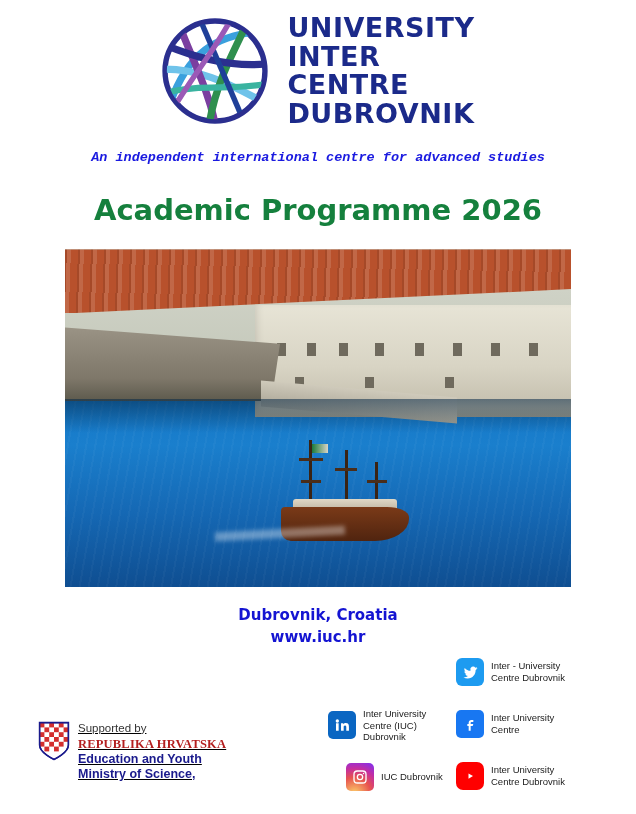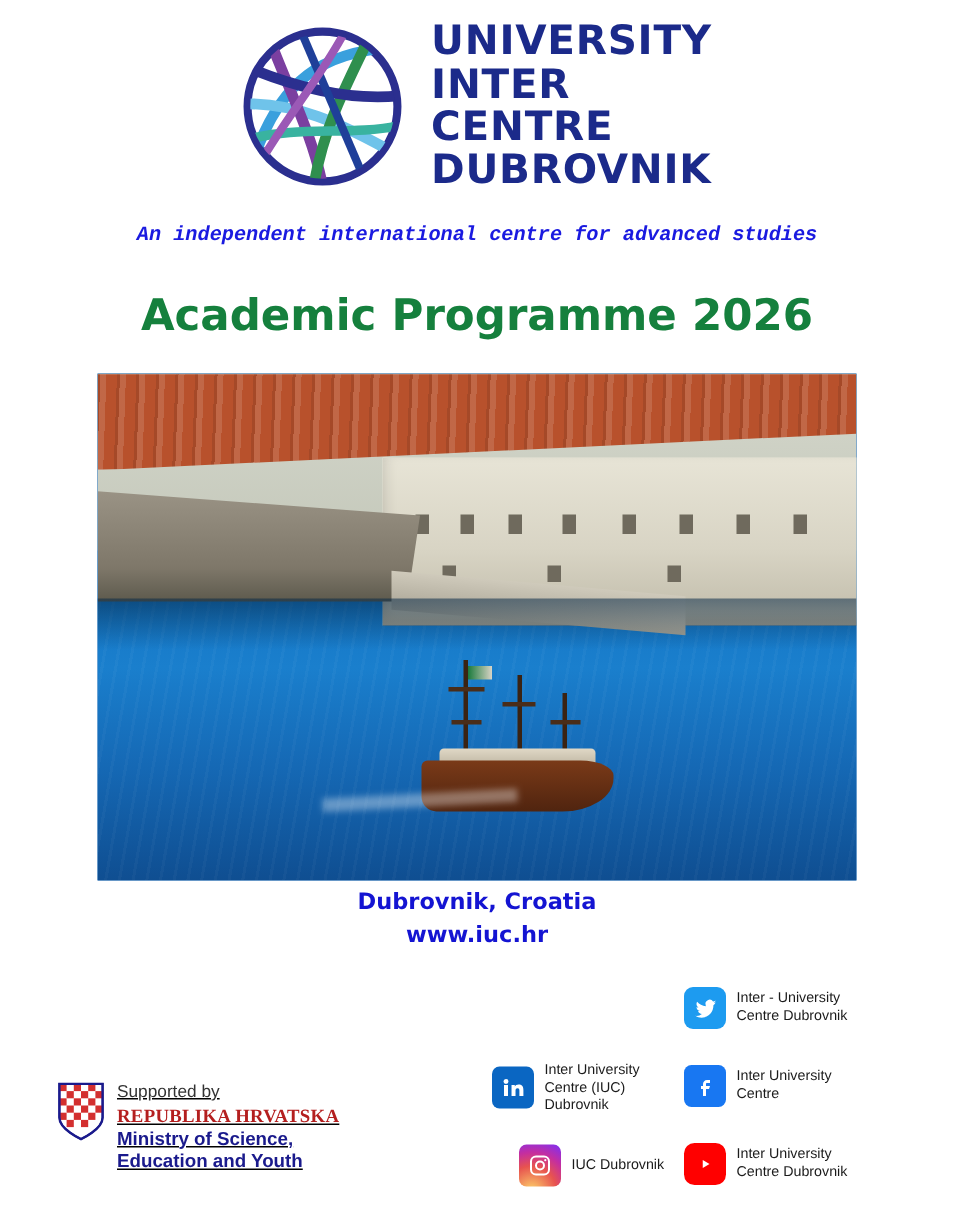--- a/index.html
+++ b/index.html
@@ -172,21 +172,21 @@
   .wake {
     position: absolute; left: 150px; top: 280px;
     width: 130px; height: 9px;
     background: rgba(255,255,255,.35);
     filter: blur(2px);
     transform: rotate(-3deg);
   }
 
   .caption {
     text-align: center;
-    margin-top: 4px;
+    margin-top: 18px;
     color: #1414d2;
     font-weight: bold;
     font-size: 15px;
     line-height: 1.45;
     font-family: "DejaVu Sans", sans-serif;
   }
 
   
   .footer {
     position: absolute;
@@ -354,22 +354,22 @@
           <rect x="14" y="26" width="6" height="6" fill="#d32f2f"></rect>
           <rect x="26" y="26" width="6" height="6" fill="#d32f2f"></rect>
         <rect x="8" y="32" width="6" height="6" fill="#d32f2f"></rect>
           <rect x="20" y="32" width="6" height="6" fill="#d32f2f"></rect>
       </g>
       <path d="M2 2 H38 V30 C38 40 20 48 20 48 C20 48 2 40 2 30 Z" fill="none" stroke="#1a1a8c" stroke-width="2"></path>
     </svg>
     <div class="supported-txt">
       <div class="sup-label">Supported by</div>
       <div class="rh">REPUBLIKA HRVATSKA</div>
+      <div class="ministry">Education and Youth</div>
       <div class="ministry">Ministry of Science,</div>
-      <div class="ministry">Education and Youth</div>
     </div>
   </div>
 
   <div class="social">
 
     <div class="s-item" style="left:0px; top:50px;">
       <span class="s-badge li">
         <svg width="16" height="16" viewBox="0 0 24 24" fill="#ffffff">
             <path d="M4.98 3.5A2.5 2.5 0 1 0 5 8.5a2.5 2.5 0 0 0-.02-5zM3 9.5h4v11H3v-11zm7 0h3.8v1.5h.05c.53-.95 1.83-1.95 3.77-1.95 4.03 0 4.78 2.5 4.78 5.76v5.69h-4v-5.05c0-1.2-.02-2.75-1.8-2.75-1.8 0-2.07 1.3-2.07 2.66v5.14h-4v-11z"></path>
           </svg>

